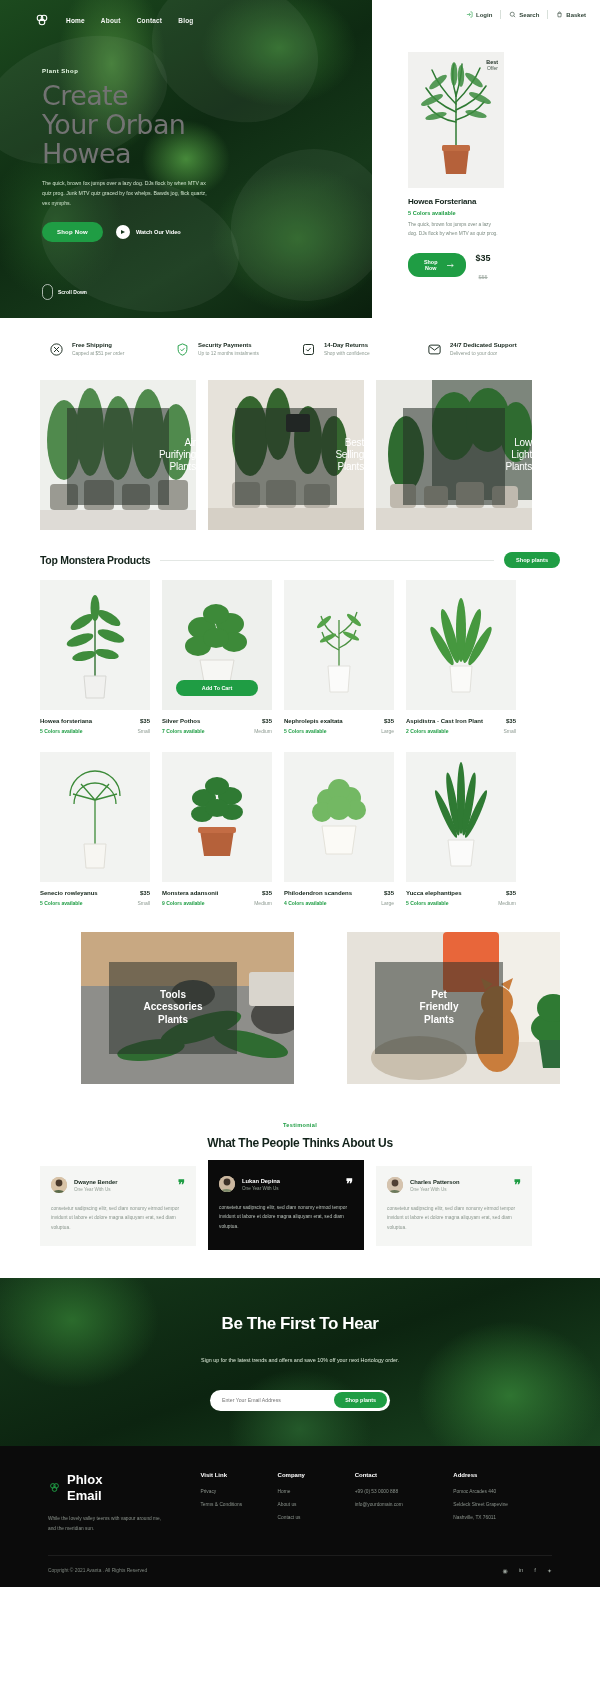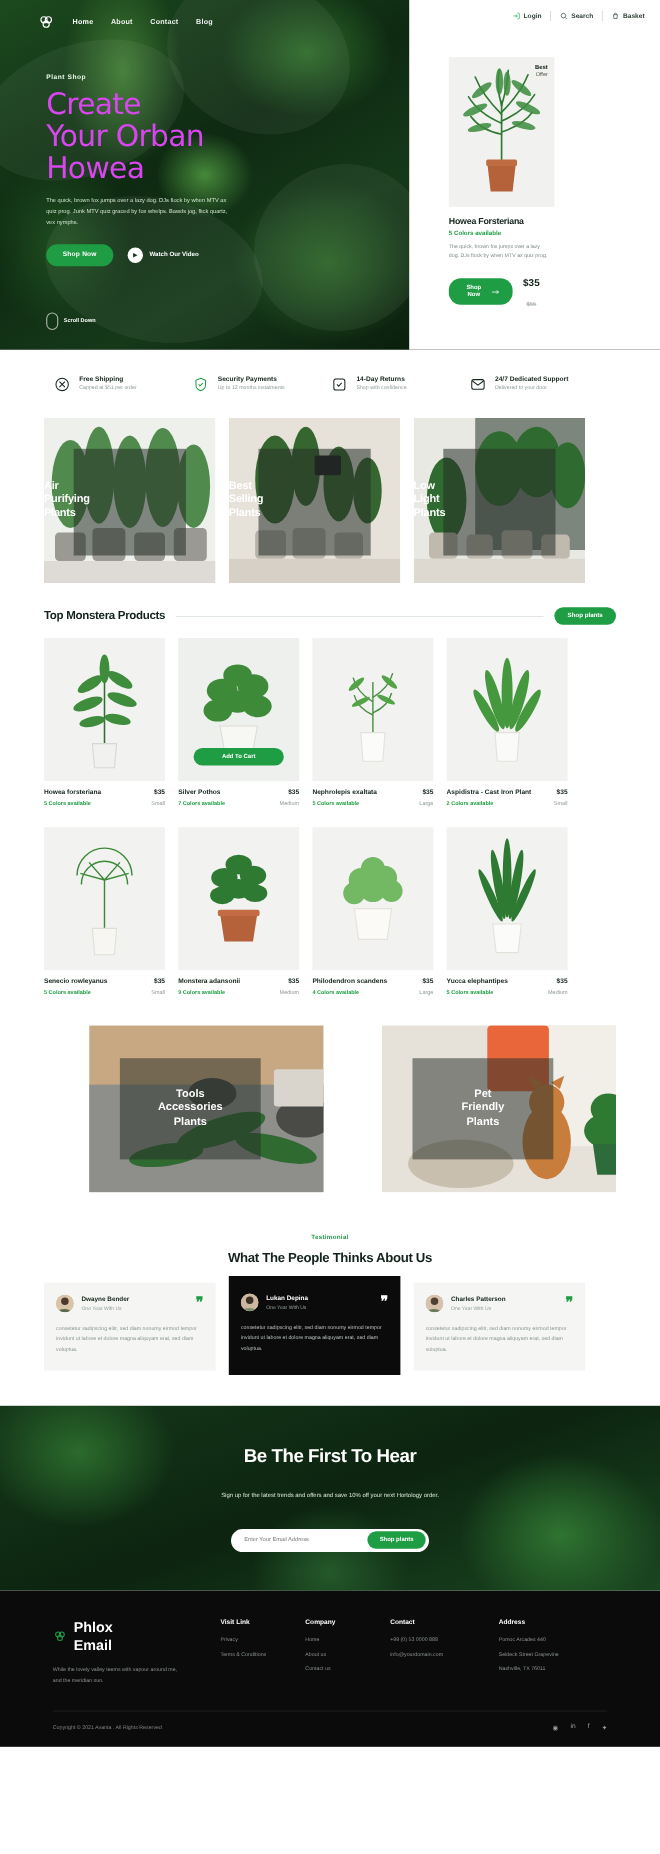--- a/index.html
+++ b/index.html
@@ -46,21 +46,21 @@
   .topnav-right {
     position:absolute; right:14px; top:10px; display:flex; align-items:center; gap:8px; z-index:6;
   }
   .tnr-item { display:flex; align-items:center; gap:3px; }
   .tnr-item span { font-size:6px; color:#2f4336; font-weight:600; }
   .tnr-sep { width:1px; height:9px; background:#d8e0da; }
 
   .hero-copy { position:absolute; left:42px; top:68px; width:240px; z-index:4; }
   .eyebrow { font-size:6px; font-weight:700; color:#eafbe8; letter-spacing:.5px; margin-bottom:7px; }
   .hero-title {
-    font-size:27px; line-height:1.08; font-weight:400; color:#d946ef;
+    font-size:27px; line-height:1.08; font-weight:400; color:#737373;
     letter-spacing:-0.6px; font-family:"DejaVu Sans", sans-serif;
   }
   .hero-p {
     margin-top:11px; width:168px; font-size:5.2px; line-height:1.85; color:#dcefd9; opacity:.92;
   }
   .hero-cta { margin-top:14px; display:flex; align-items:center; gap:13px; }
   .btn-green {
     background:#1f9d44; color:#fff; border:none; border-radius:13px;
     font-size:6px; font-weight:700; padding:7px 15px; cursor:pointer; letter-spacing:.2px;
   }
@@ -106,21 +106,21 @@
 
   
   .cats { display:flex; gap:12px; padding:0 40px; }
   .cat { position:relative; width:156px; height:150px; overflow:hidden; }
   .cat .overlay {
     position:absolute; left:27px; top:28px; width:102px; height:97px;
     background:rgba(36,46,38,.55);
   }
   .cat .cat-label {
     position:absolute; left:0; right:0; top:50%; transform:translateY(-50%);
-    text-align:left; color:#fff; font-size:10px; font-weight:700; line-height:1.22; letter-spacing:-.2px;
+    text-align:right; color:#fff; font-size:10px; font-weight:400; line-height:1.22; letter-spacing:-.2px;
   }
 
   
   .sec-head { display:flex; align-items:center; gap:10px; padding:22px 40px 12px; }
   .sec-title { font-size:10.5px; font-weight:800; letter-spacing:-.3px; white-space:nowrap; }
   .sec-rule { flex:1; height:1px; background:#e3e7e4; }
   .btn-pill {
     background:#1f9d44; color:#fff; border:none; border-radius:9px;
     font-size:5.6px; font-weight:700; padding:5px 12px; cursor:pointer;
   }

